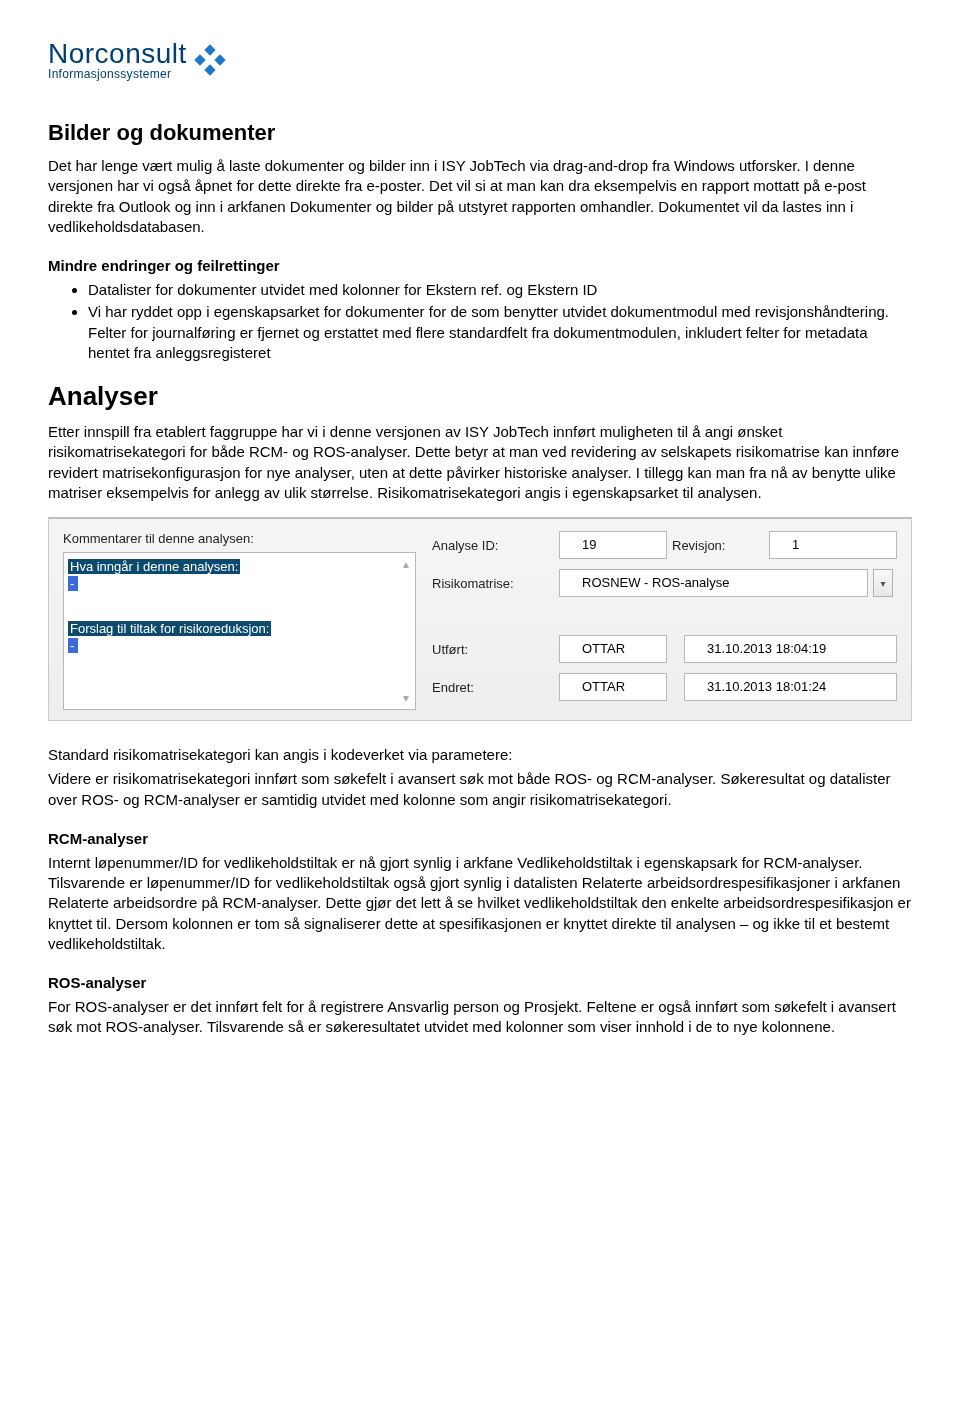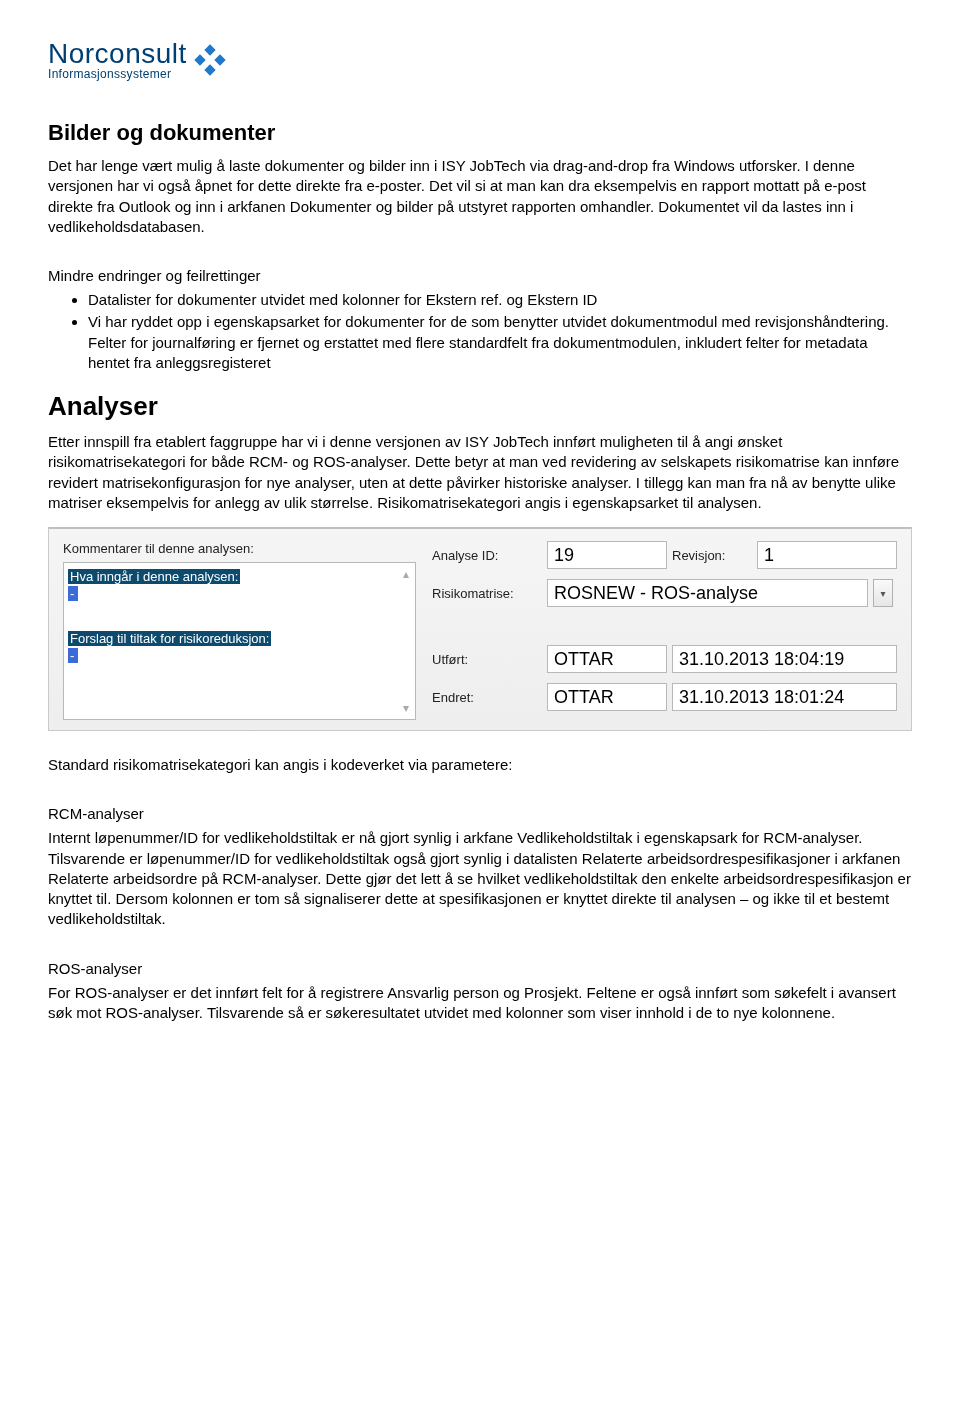--- a/index.html
+++ b/index.html
@@ -44,22 +44,22 @@
   h1.section {
     font-size: 26px;
     margin: 18px 0 10px 0;
     font-weight: bold;
   }
   p {
     margin: 0 0 14px 0;
     line-height: 1.35;
   }
   .subhead {
-    font-weight: normal;
-    margin: 30px 0 6px 0;
+    font-weight: bold;
+    margin: 20px 0 6px 0;
   }
   ul {
     margin: 4px 0 14px 0;
     padding-left: 40px;
   }
   li {
     margin: 2px 0;
     line-height: 1.35;
   }
   
@@ -129,24 +129,25 @@
     grid-template-columns: 110px 120px 80px 140px;
     gap: 5px;
     align-items: center;
   }
   .kv-row.two {
     grid-template-columns: 110px 1fr 24px;
   }
   .field {
     background: #fff;
     border: 1px solid #b8b8b8;
-    font-size: 18px;
-    padding: 4px 6px;
+    font-size: 13px;
+    padding: 4px 22px;
     height: 18px;
     line-height: 18px;
+    margin-left: 12px;
   }
   .dd-arrow {
     background: linear-gradient(#fafafa,#e6e6e6);
     border: 1px solid #b0b0b0;
     width: 18px;
     height: 26px;
     display: flex;
     align-items: center;
     justify-content: center;
     font-size: 10px;
@@ -225,20 +226,21 @@
         <div class="kv-row" style="grid-template-columns:110px 120px 1fr;">
           <span class="lbl">Endret:</span>
           <div class="field">OTTAR</div>
           <div class="field">31.10.2013 18:01:24</div>
         </div>
       </div>
     </div>
   </div>
 
   <p style="margin-bottom:4px;">Standard risikomatrisekategori kan angis i kodeverket via parametere:</p>
+  <p>Videre er risikomatrisekategori innført som søkefelt i avansert søk mot både ROS- og RCM-analyser. Søkeresultat og datalister over ROS- og RCM-analyser er samtidig utvidet med kolonne som angir risikomatrisekategori.</p>
 
   <div class="subhead">RCM-analyser</div>
   <p>Internt løpenummer/ID for vedlikeholdstiltak er nå gjort synlig i arkfane Vedlikeholdstiltak i egenskapsark for RCM-analyser. Tilsvarende er løpenummer/ID for vedlikeholdstiltak også gjort synlig i datalisten Relaterte arbeidsordrespesifikasjoner i arkfanen Relaterte arbeidsordre på RCM-analyser. Dette gjør det lett å se hvilket vedlikeholdstiltak den enkelte arbeidsordrespesifikasjon er knyttet til. Dersom kolonnen er tom så signaliserer dette at spesifikasjonen er knyttet direkte til analysen – og ikke til et bestemt vedlikeholdstiltak.</p>
 
   <div class="subhead">ROS-analyser</div>
   <p>For ROS-analyser er det innført felt for å registrere Ansvarlig person og Prosjekt. Feltene er også innført som søkefelt i avansert søk mot ROS-analyser. Tilsvarende så er søkeresultatet utvidet med kolonner som viser innhold i de to nye kolonnene.</p>
 
 </div>
 
 </body></html>

